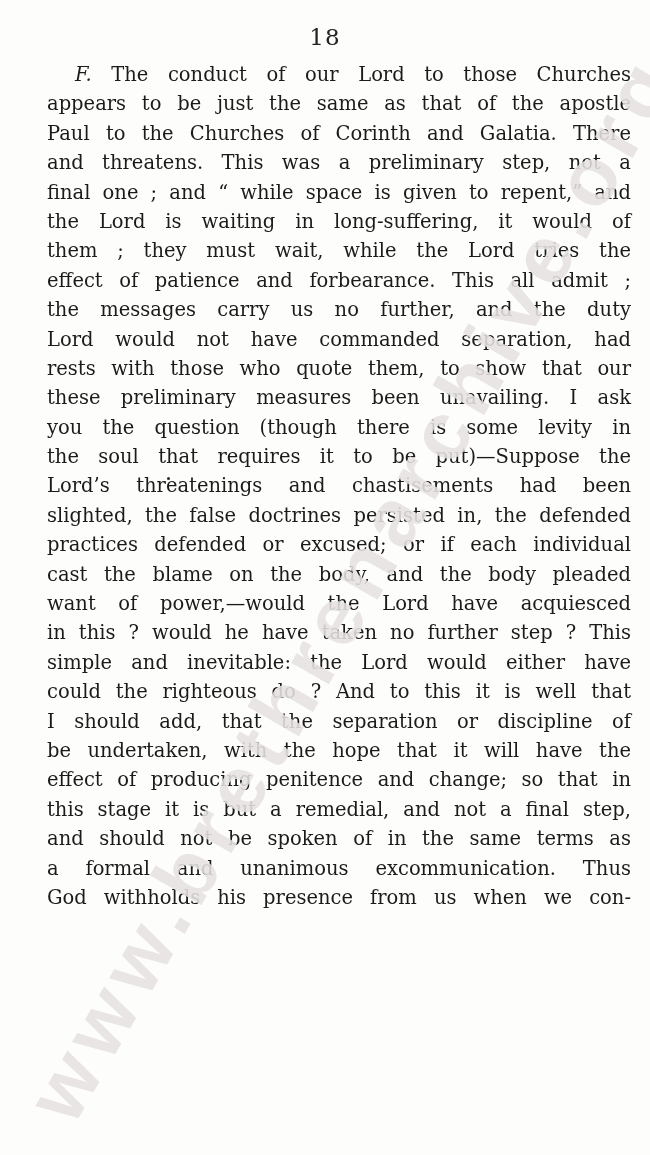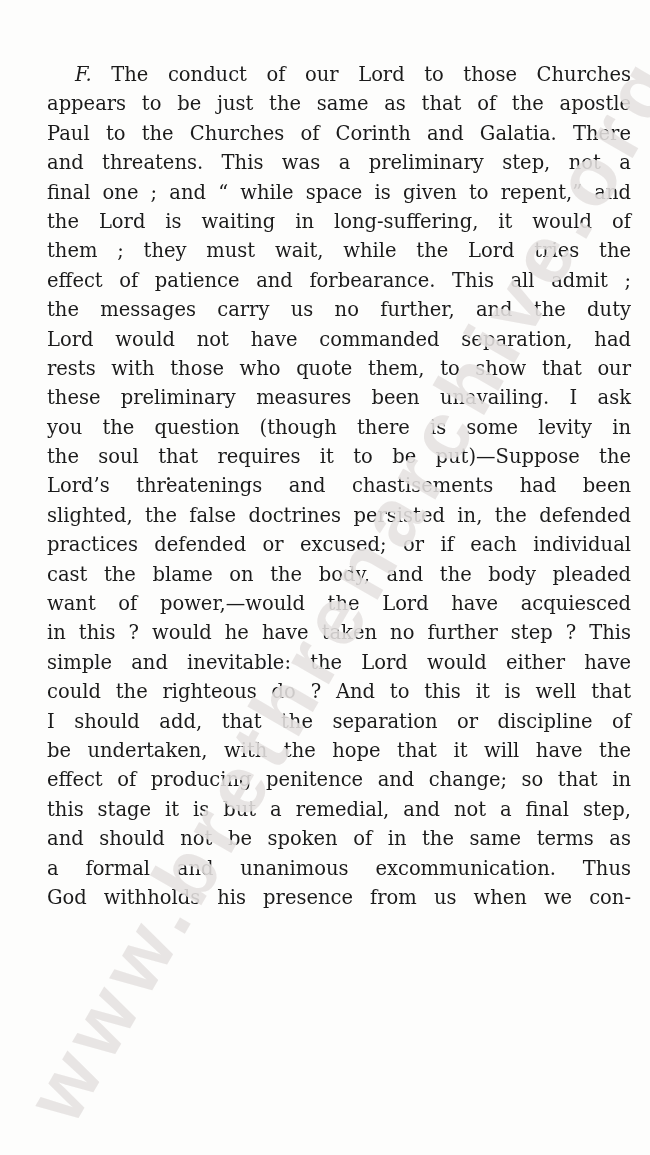--- a/index.html
+++ b/index.html
@@ -54,20 +54,21 @@
     position:absolute;
     width:3px;height:3px;border-radius:50%;
     background:#2a2a2a;
     z-index:2;
   }
 </style>
 </head>
 <body>
 
 <div class="page">
+  <div class="page-number">18</div>
 
   <div class="text-block" id="text-block">
       <div class="line indent"><i>F.</i> The conduct of our Lord to those Churches</div>
       <div class="line">appears to be just the same as that of the apostle</div>
       <div class="line">Paul to the Churches of Corinth and Galatia. There</div>
       <div class="line">and threatens. This was a preliminary step, not a</div>
       <div class="line">final one ; and “ while space is given to repent,” and</div>
       <div class="line">the Lord is waiting in long-suffering, it would of</div>
       <div class="line">them ; they must wait, while the Lord tries the</div>
       <div class="line">effect of patience and forbearance. This all admit ;</div>

